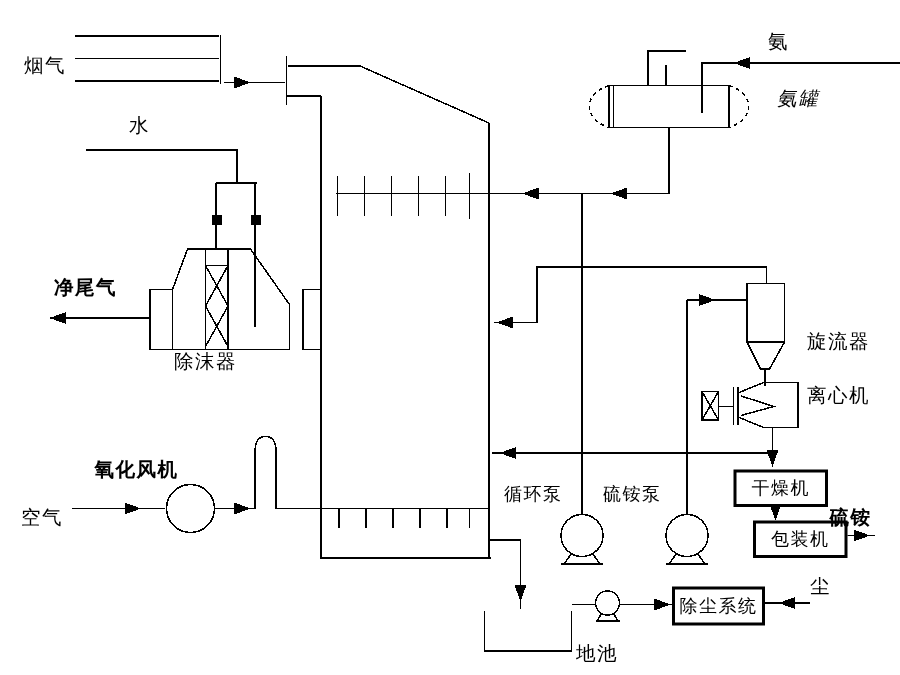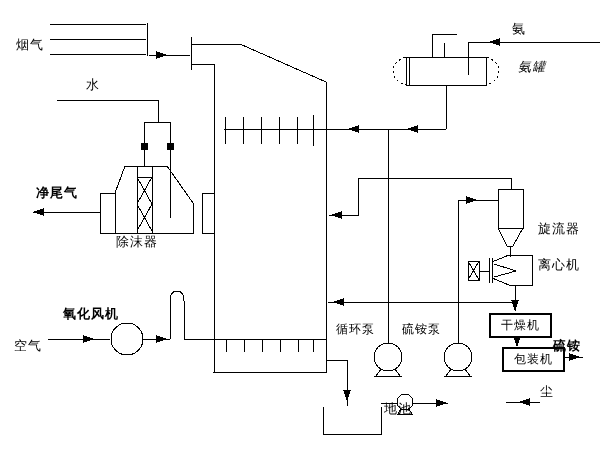--- a/index.html
+++ b/index.html
@@ -167,28 +167,31 @@
       <polygon class="arrow" points="569,353 580,357 569,361"></polygon>
     </g>
   </svg>
 
   <div class="eqbox" style="left:489px;top:313px;width:59px;height:21px;">
     <span>干燥机</span>
   </div>
   <div class="eqbox" style="left:502px;top:347px;width:59px;height:21px;">
     <span>包装机</span>
   </div>
+  <div class="eqbox" style="left:448px;top:391px;width:58px;height:22px;">
+    <span>除尘系统</span>
+  </div>
 
   <div class="lbl" style="left:16px;top:38px;">烟气</div>
   <div class="lbl" style="left:86px;top:78px;">水</div>
   <div class="lbl" style="left:36px;top:186px;font-weight:bold;">净尾气</div>
   <div class="lbl" style="left:116px;top:235px;">除沫器</div>
   <div class="lbl" style="left:63px;top:307px;font-weight:bold;">氧化风机</div>
   <div class="lbl" style="left:14px;top:339px;">空气</div>
-  <div class="lbl" style="left:384px;top:402px;">地池</div>
+  <div class="lbl" style="left:384px;top:430px;">地池</div>
   <div class="lbl" style="left:336px;top:322px;font-size:12px;">循环泵</div>
   <div class="lbl" style="left:402px;top:322px;font-size:12px;">硫铵泵</div>
   <div class="lbl" style="left:538px;top:206px;margin-top:16px;">旋流器</div>
   <div class="lbl" style="left:538px;top:258px;">离心机</div>
   <div class="lbl" style="left:553px;top:339px;font-weight:bold;">硫铵</div>
   <div class="lbl" style="left:540px;top:385px;">尘</div>
   <div class="lbl" style="left:512px;top:22px;">氨</div>
   <div class="lbl" style="left:518px;top:60px;font-style:italic;">氨罐</div>
 
 </div>

